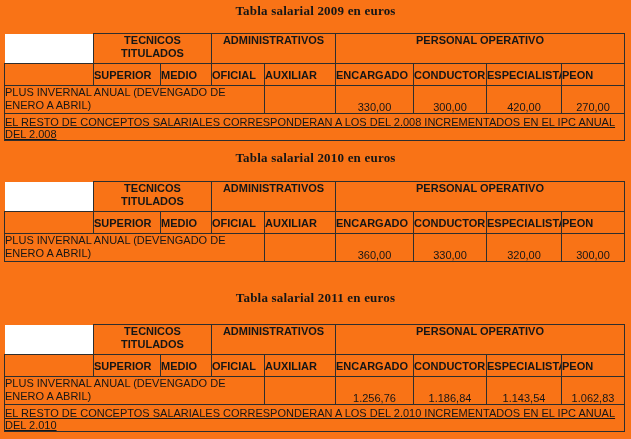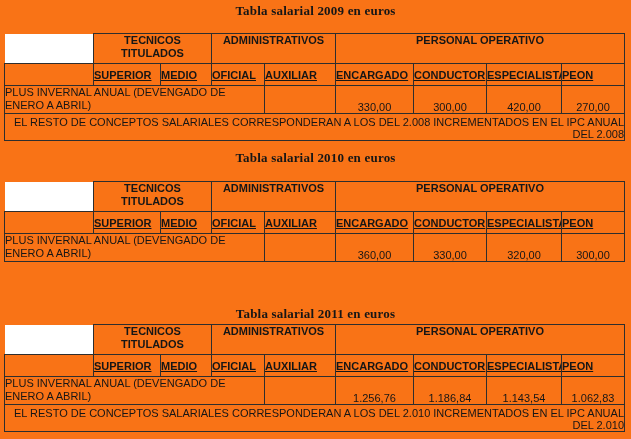--- a/index.html
+++ b/index.html
@@ -53,37 +53,37 @@
     vertical-align: top;
     padding-top: 2px;
     line-height: 13px;
   }
   td.ghead-tecnicos { padding-left: 10px; padding-right: 10px; }
   td.chead {
     font-weight: bold;
     text-align: left;
     vertical-align: middle;
     padding-left: 3px;
-    text-decoration: underline;
   }
   td.rowlabel {
     text-align: left;
     vertical-align: top;
     padding: 1px 2px 0 2px;
     line-height: 13px;
   }
   td.val {
     text-align: center;
     vertical-align: bottom;
     padding: 0 3px 2px 0;
   }
   td.footnote {
-    text-align: right;
+    text-align: left;
     vertical-align: bottom;
     padding: 0 2px 4px 2px;
+    text-decoration: underline;
   }
 </style>
 </head>
 <body>
 
 <div class="page">
 
   <div class="doc-title" style="top:3px">Tabla salarial 2009 en euros</div>
 
   <table class="salary" style="top:33px">
@@ -166,21 +166,21 @@
       <td class="rowlabel" colspan="4">PLUS INVERNAL ANUAL (DEVENGADO DE ENERO A ABRIL)</td>
       <td></td>
       <td class="val">360,00</td>
       <td class="val">330,00</td>
       <td class="val">320,00</td>
       <td class="val">300,00</td>
     </tr>
   </tbody>
     </table>
 
-  <div class="doc-title" style="top:306px">Tabla salarial 2011 en euros</div>
+  <div class="doc-title" style="top:290px">Tabla salarial 2011 en euros</div>
 
   <table class="salary" style="top:324px">
     <colgroup>
       <col style="width:89px">
         <col style="width:67px">
         <col style="width:51px">
       <col style="width:53px">
         <col style="width:71px">
         <col style="width:78px">
       <col style="width:73px">

